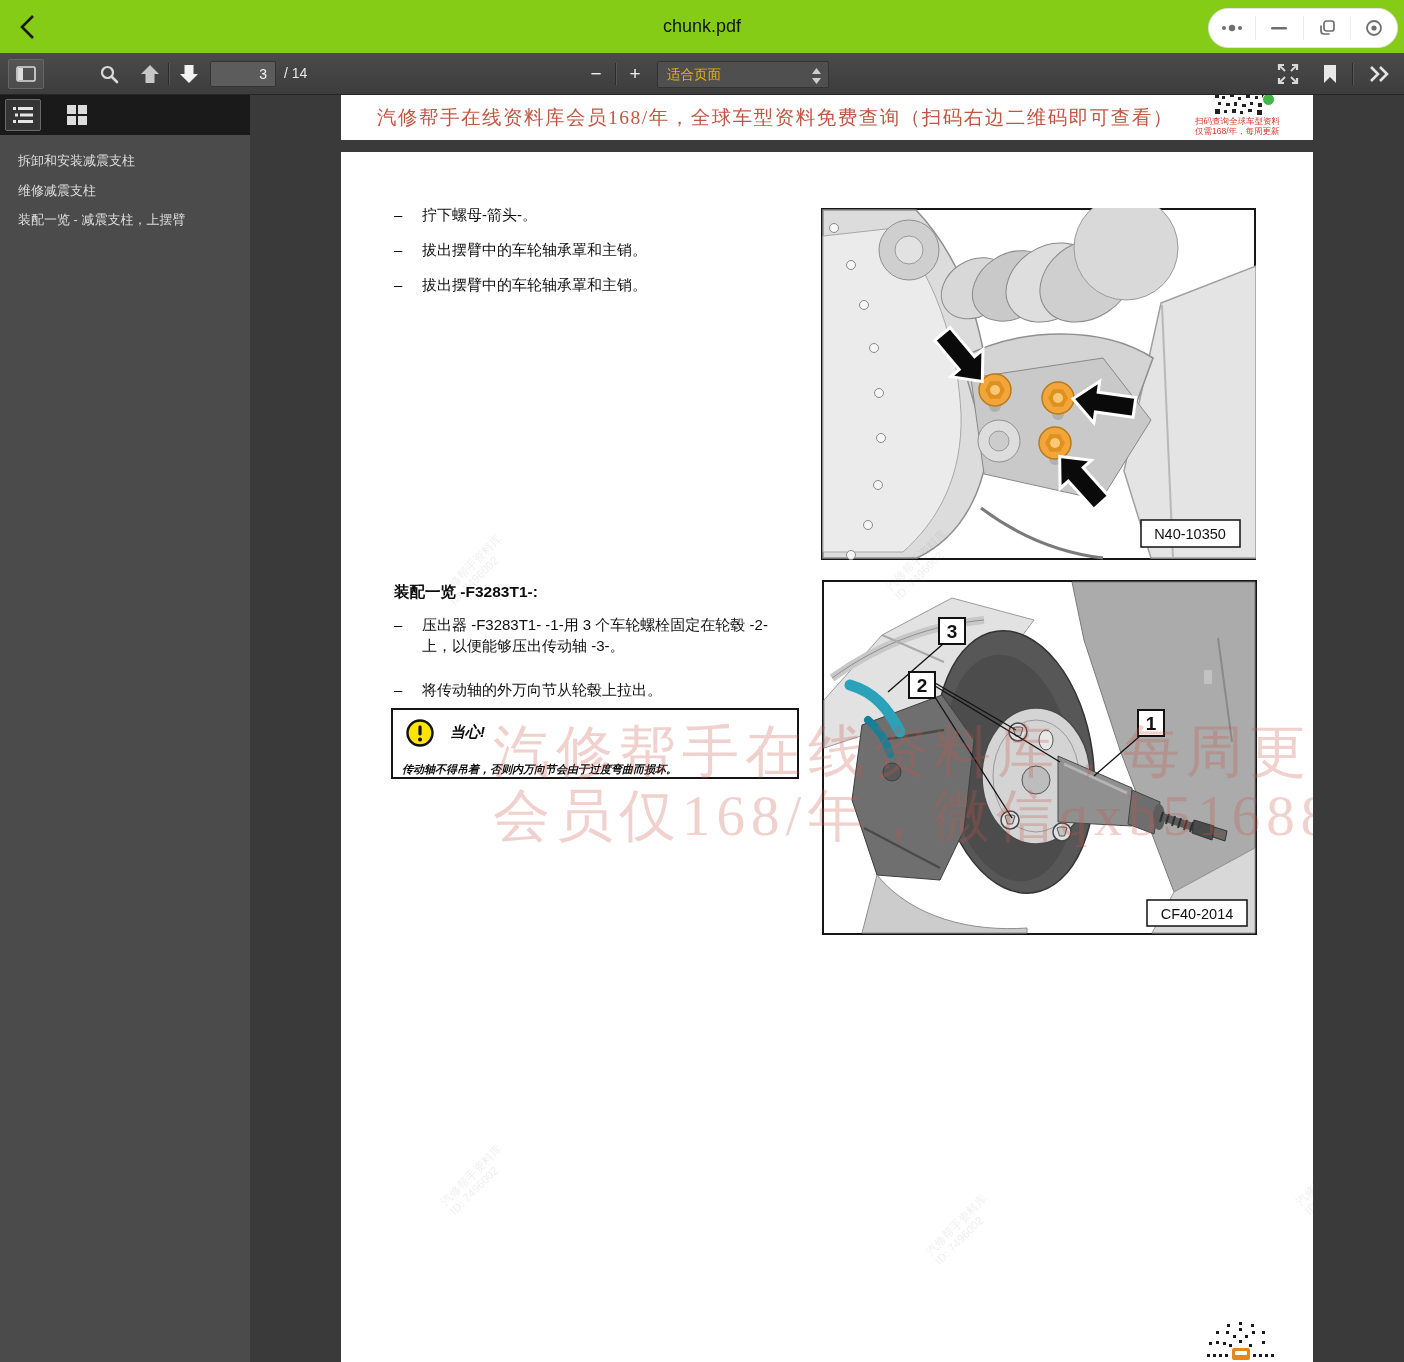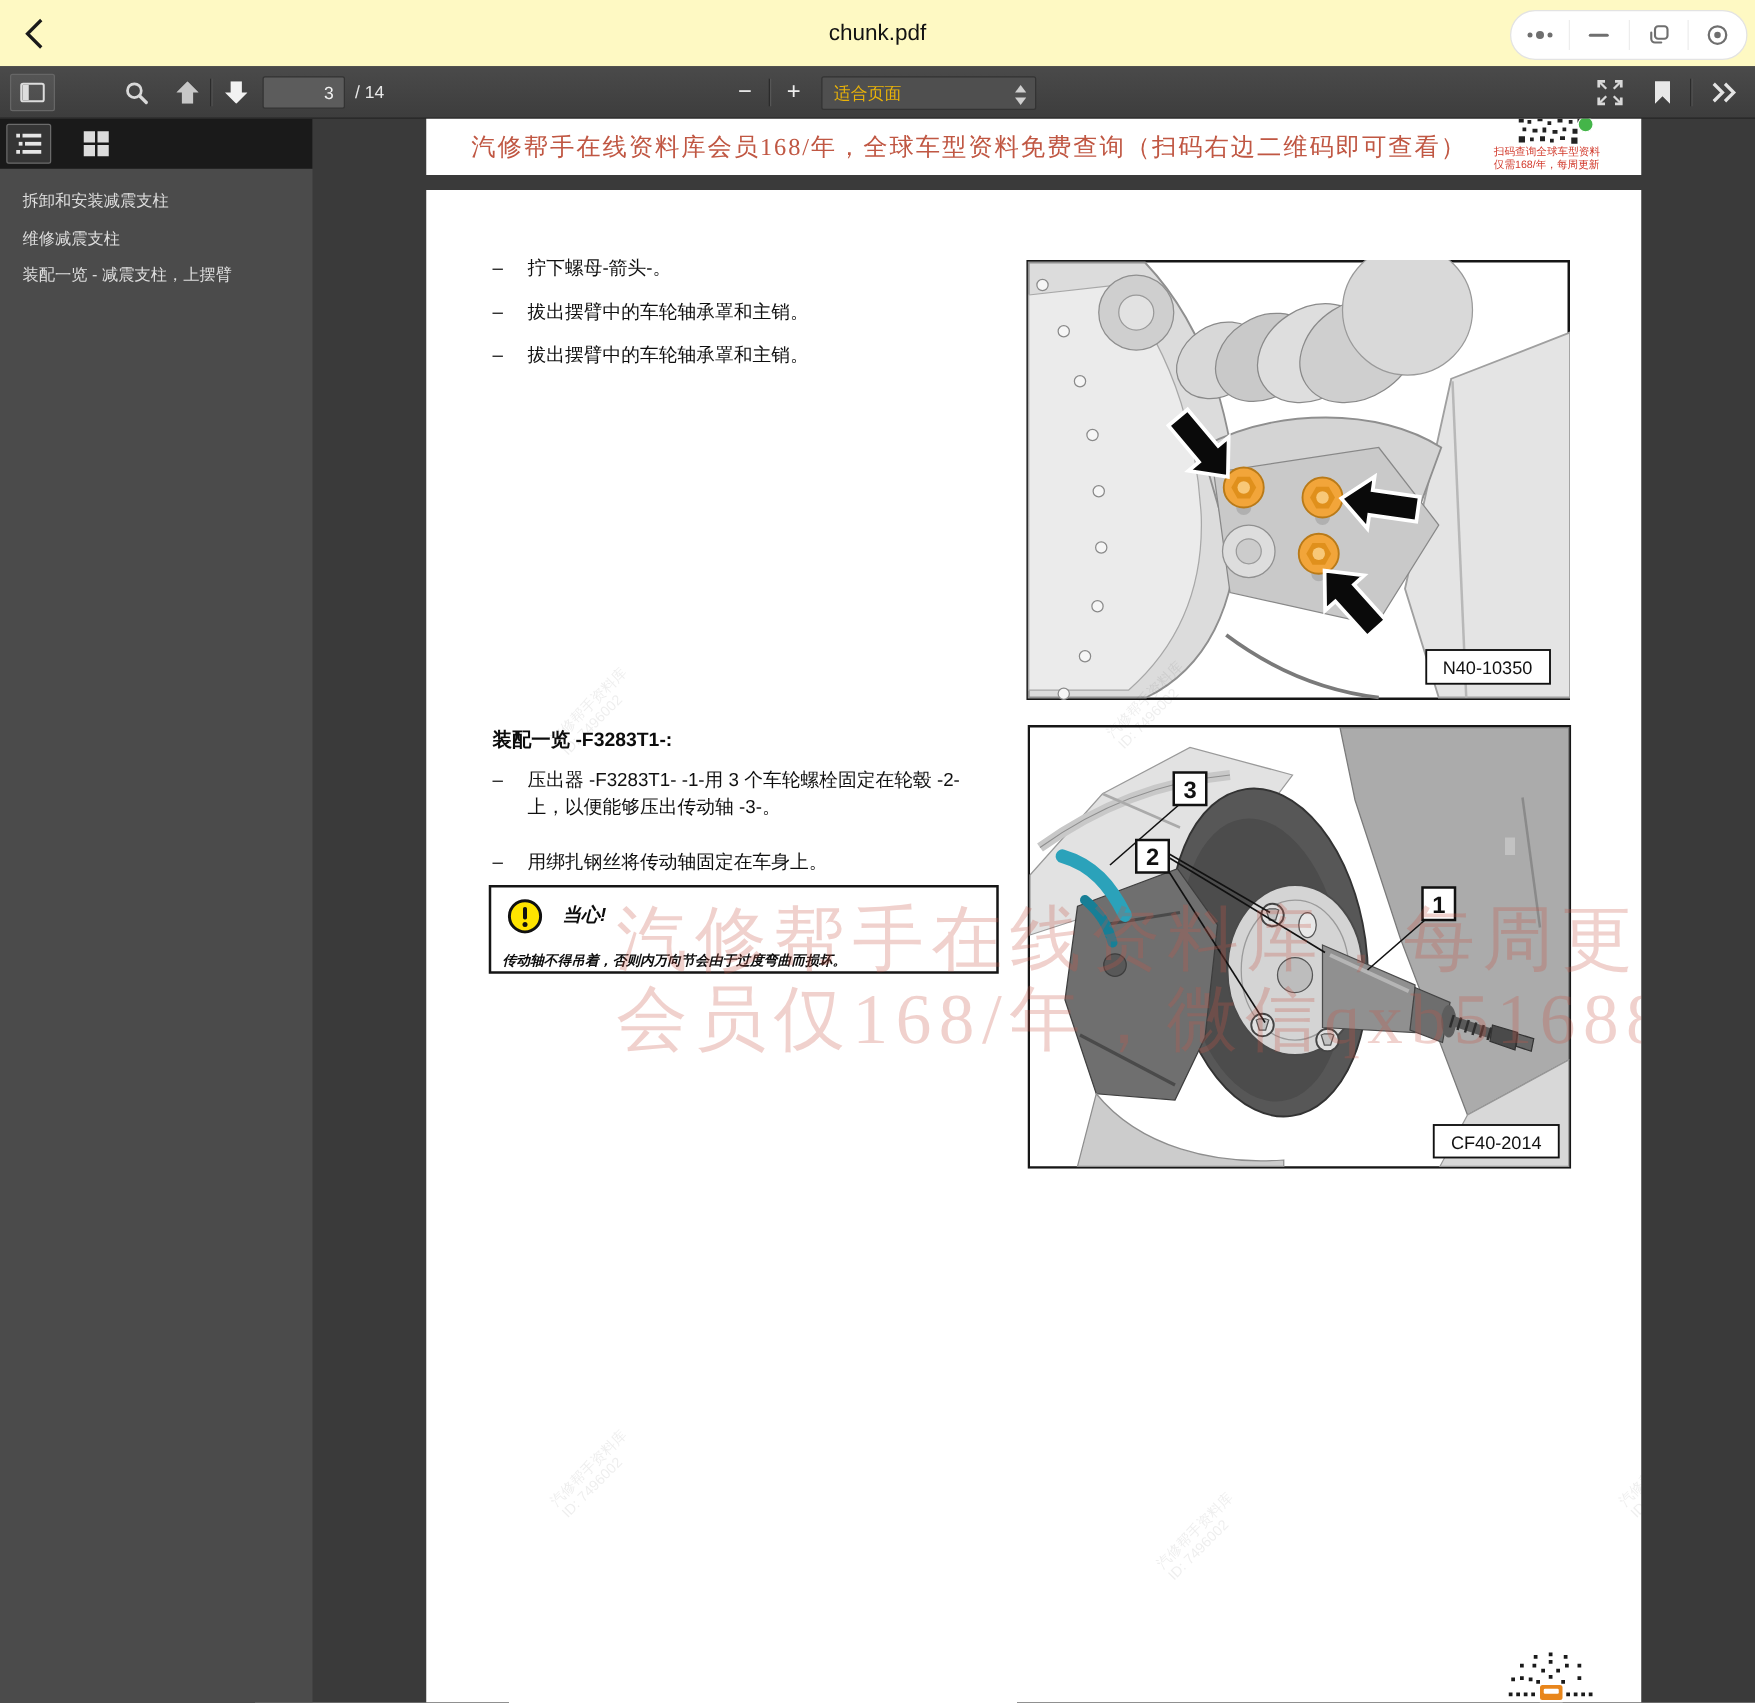--- a/index.html
+++ b/index.html
@@ -1,20 +1,20 @@
 <!DOCTYPE html>
 <html><head>
 <meta charset="utf-8">
 <style>
   * { margin:0; padding:0; box-sizing:border-box; }
   html,body { width:1404px; height:1362px; overflow:hidden; background:#3a3a3a;
               font-family:"Liberation Sans", sans-serif; }
 
   
-  .titlebar { position:relative; height:53px; background:#fef9c3; }
+  .titlebar { position:relative; height:53px; background:#84cc16; }
   .back-btn { position:absolute; left:14px; top:13px; width:30px; height:28px; cursor:pointer; }
   .tb-title { position:absolute; left:0; right:0; top:0; height:53px; line-height:53px;
               text-align:center; font-size:18px; color:#121212; }
   .capsule { position:absolute; right:6px; top:8px; width:190px; height:40px; background:#fff;
              border:1px solid #e3e3e3; border-radius:20px; display:flex; align-items:center; }
   .capsule .cap-btn { flex:1; height:24px; display:flex; align-items:center; justify-content:center; cursor:pointer; }
   .capsule .cap-btn + .cap-btn { border-left:1px solid #ededed; }
 
   
   .toolbar { position:relative; height:42px; background:linear-gradient(#4a4a4a,#3d3d3d);
@@ -293,21 +293,21 @@
 
       <div class="sec-heading">装配一览 -F3283T1-:</div>
 
       <div class="steps steps-2" style="top:462px;">
         <div class="step">
           <span class="dash">–</span>
           <span>压出器 -F3283T1- -1-用 3 个车轮螺栓固定在轮毂 -2-上，以便能够压出传动轴 -3-。</span>
         </div>
         <div class="step">
           <span class="dash">–</span>
-          <span>用绑扎钢丝将传动轴固定在车身上。</span>
+          <span>将传动轴的外万向节从轮毂上拉出。</span>
         </div>
       </div>
 
       <div class="warnbox">
         <svg class="warn-icon" viewBox="0 0 28 28">
           <circle cx="14" cy="14" r="12.5" fill="#ffe400" stroke="#111" stroke-width="2.4"></circle>
           <rect x="12.4" y="6.5" width="3.2" height="10" rx="1.4" fill="#111"></rect>
           <circle cx="14" cy="20.5" r="2" fill="#111"></circle>
         </svg>
         <div class="warn-title">当心!</div>

